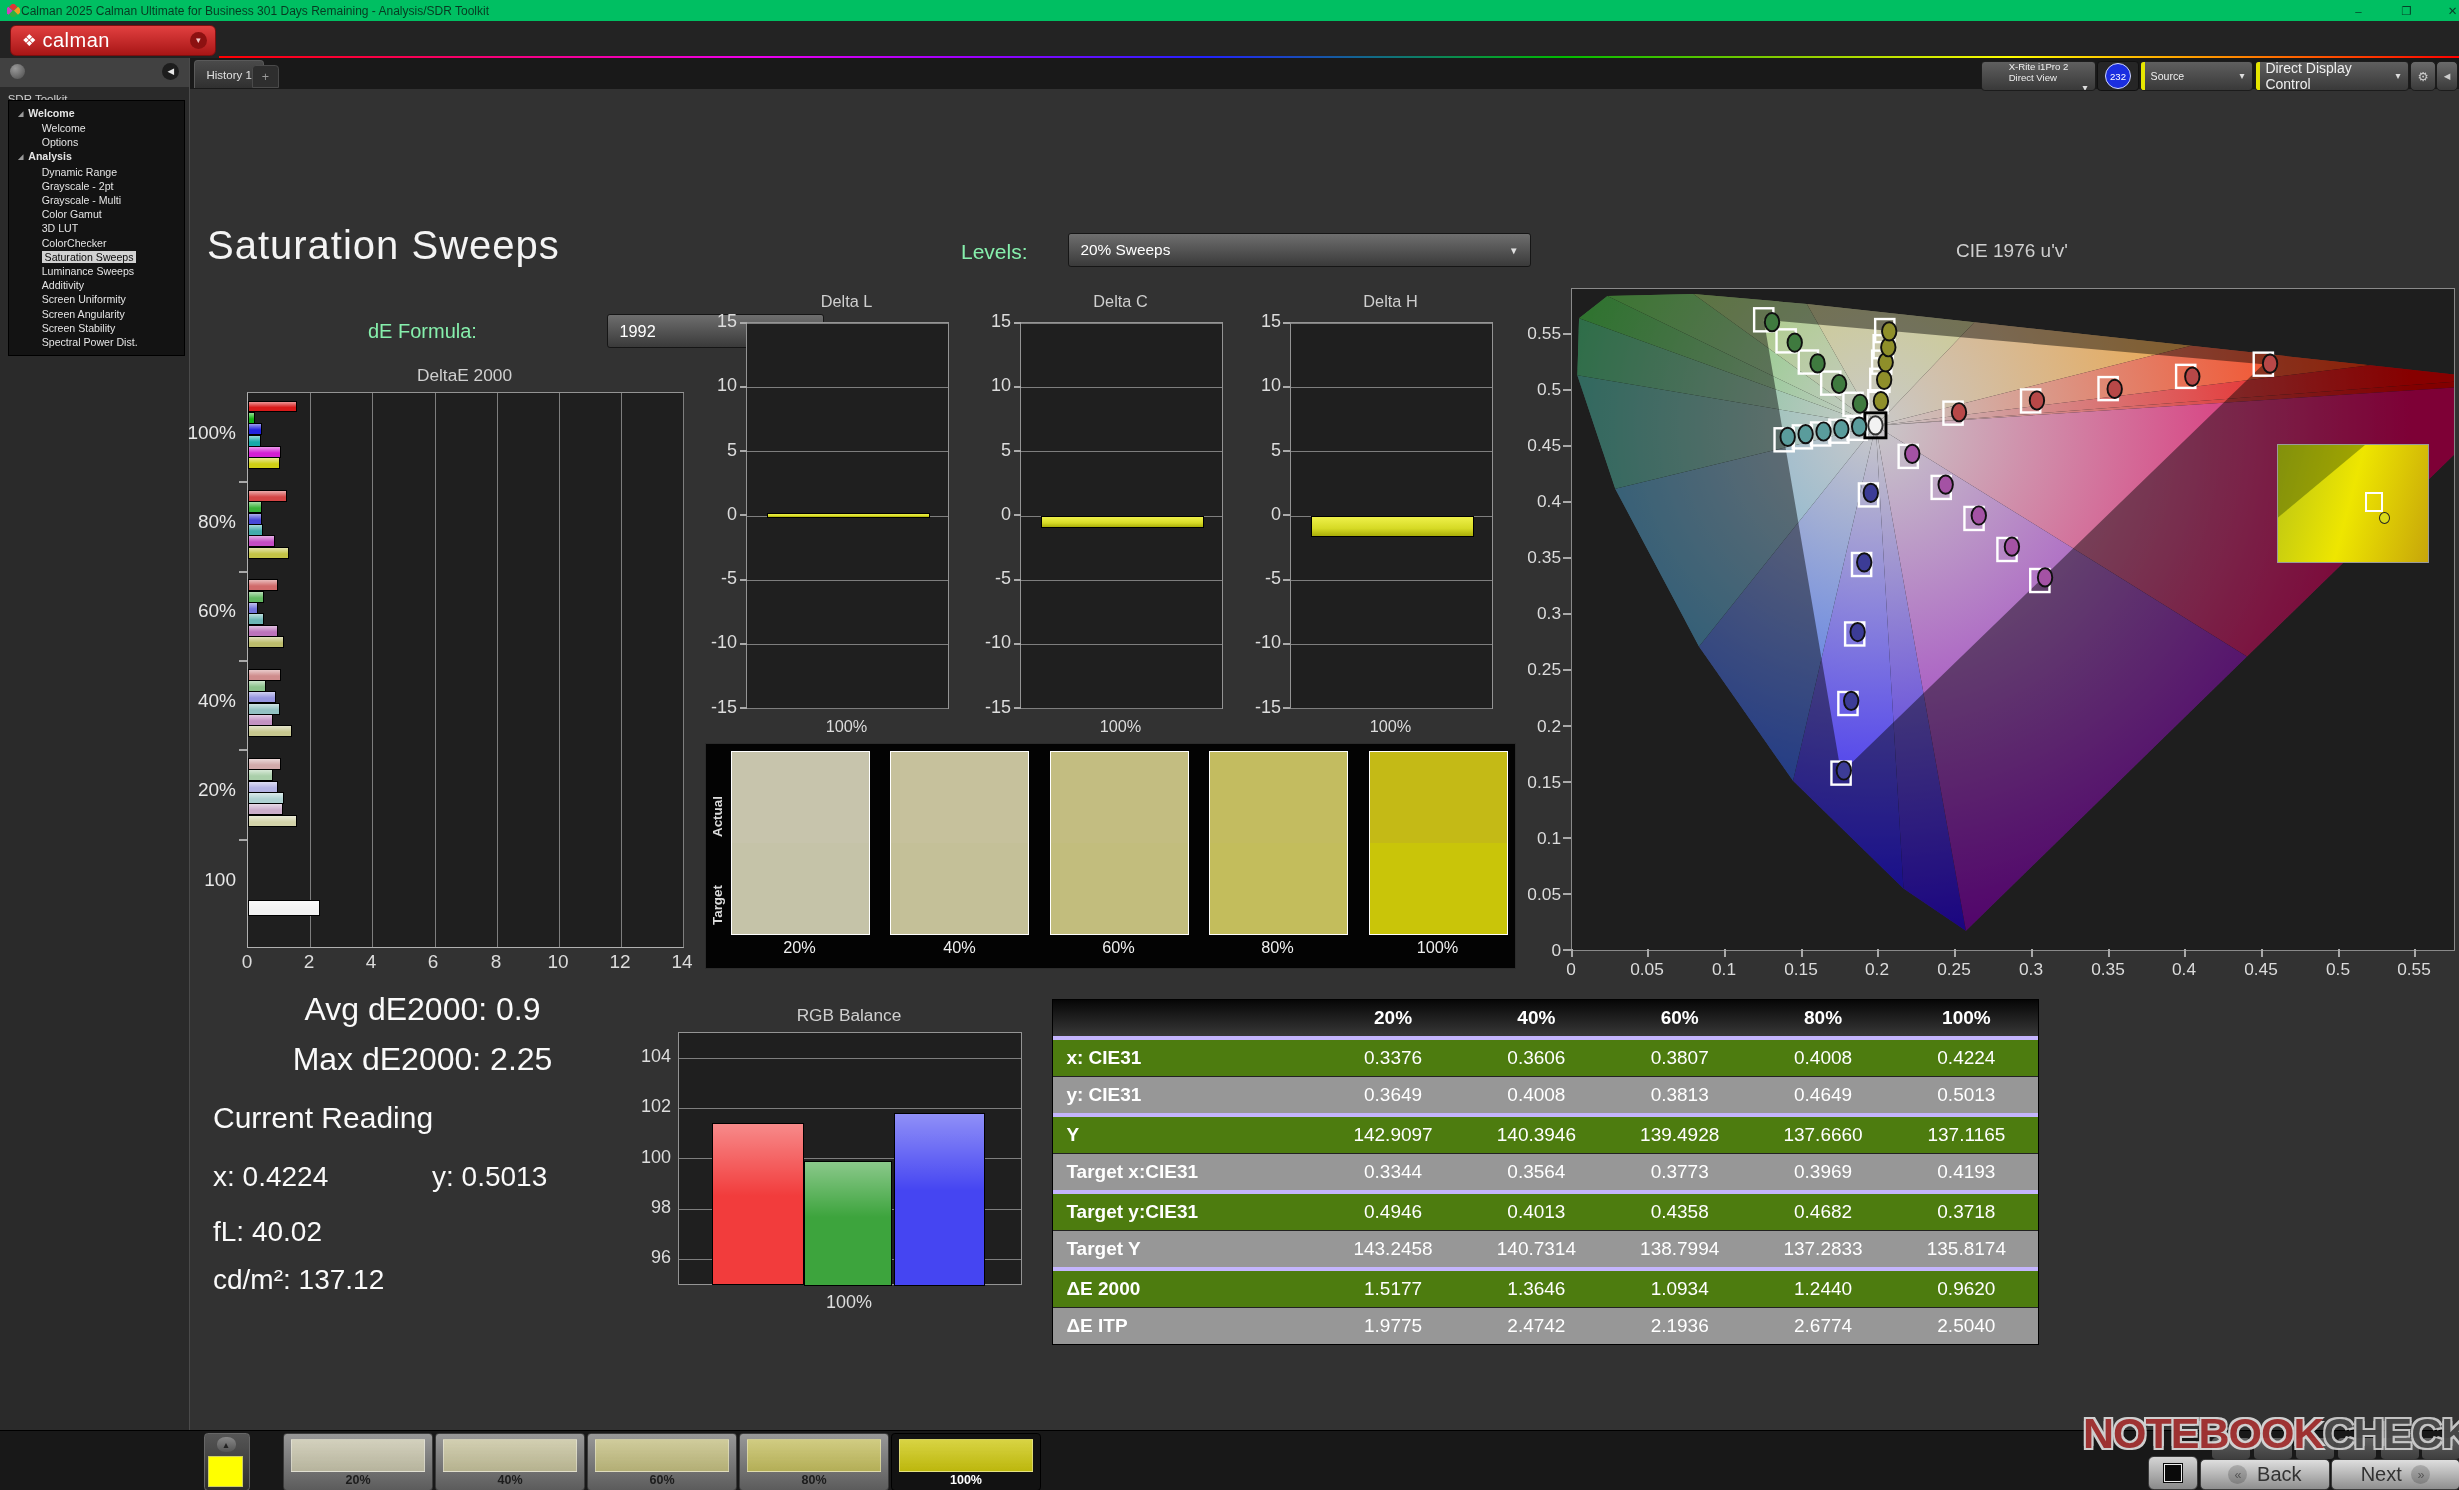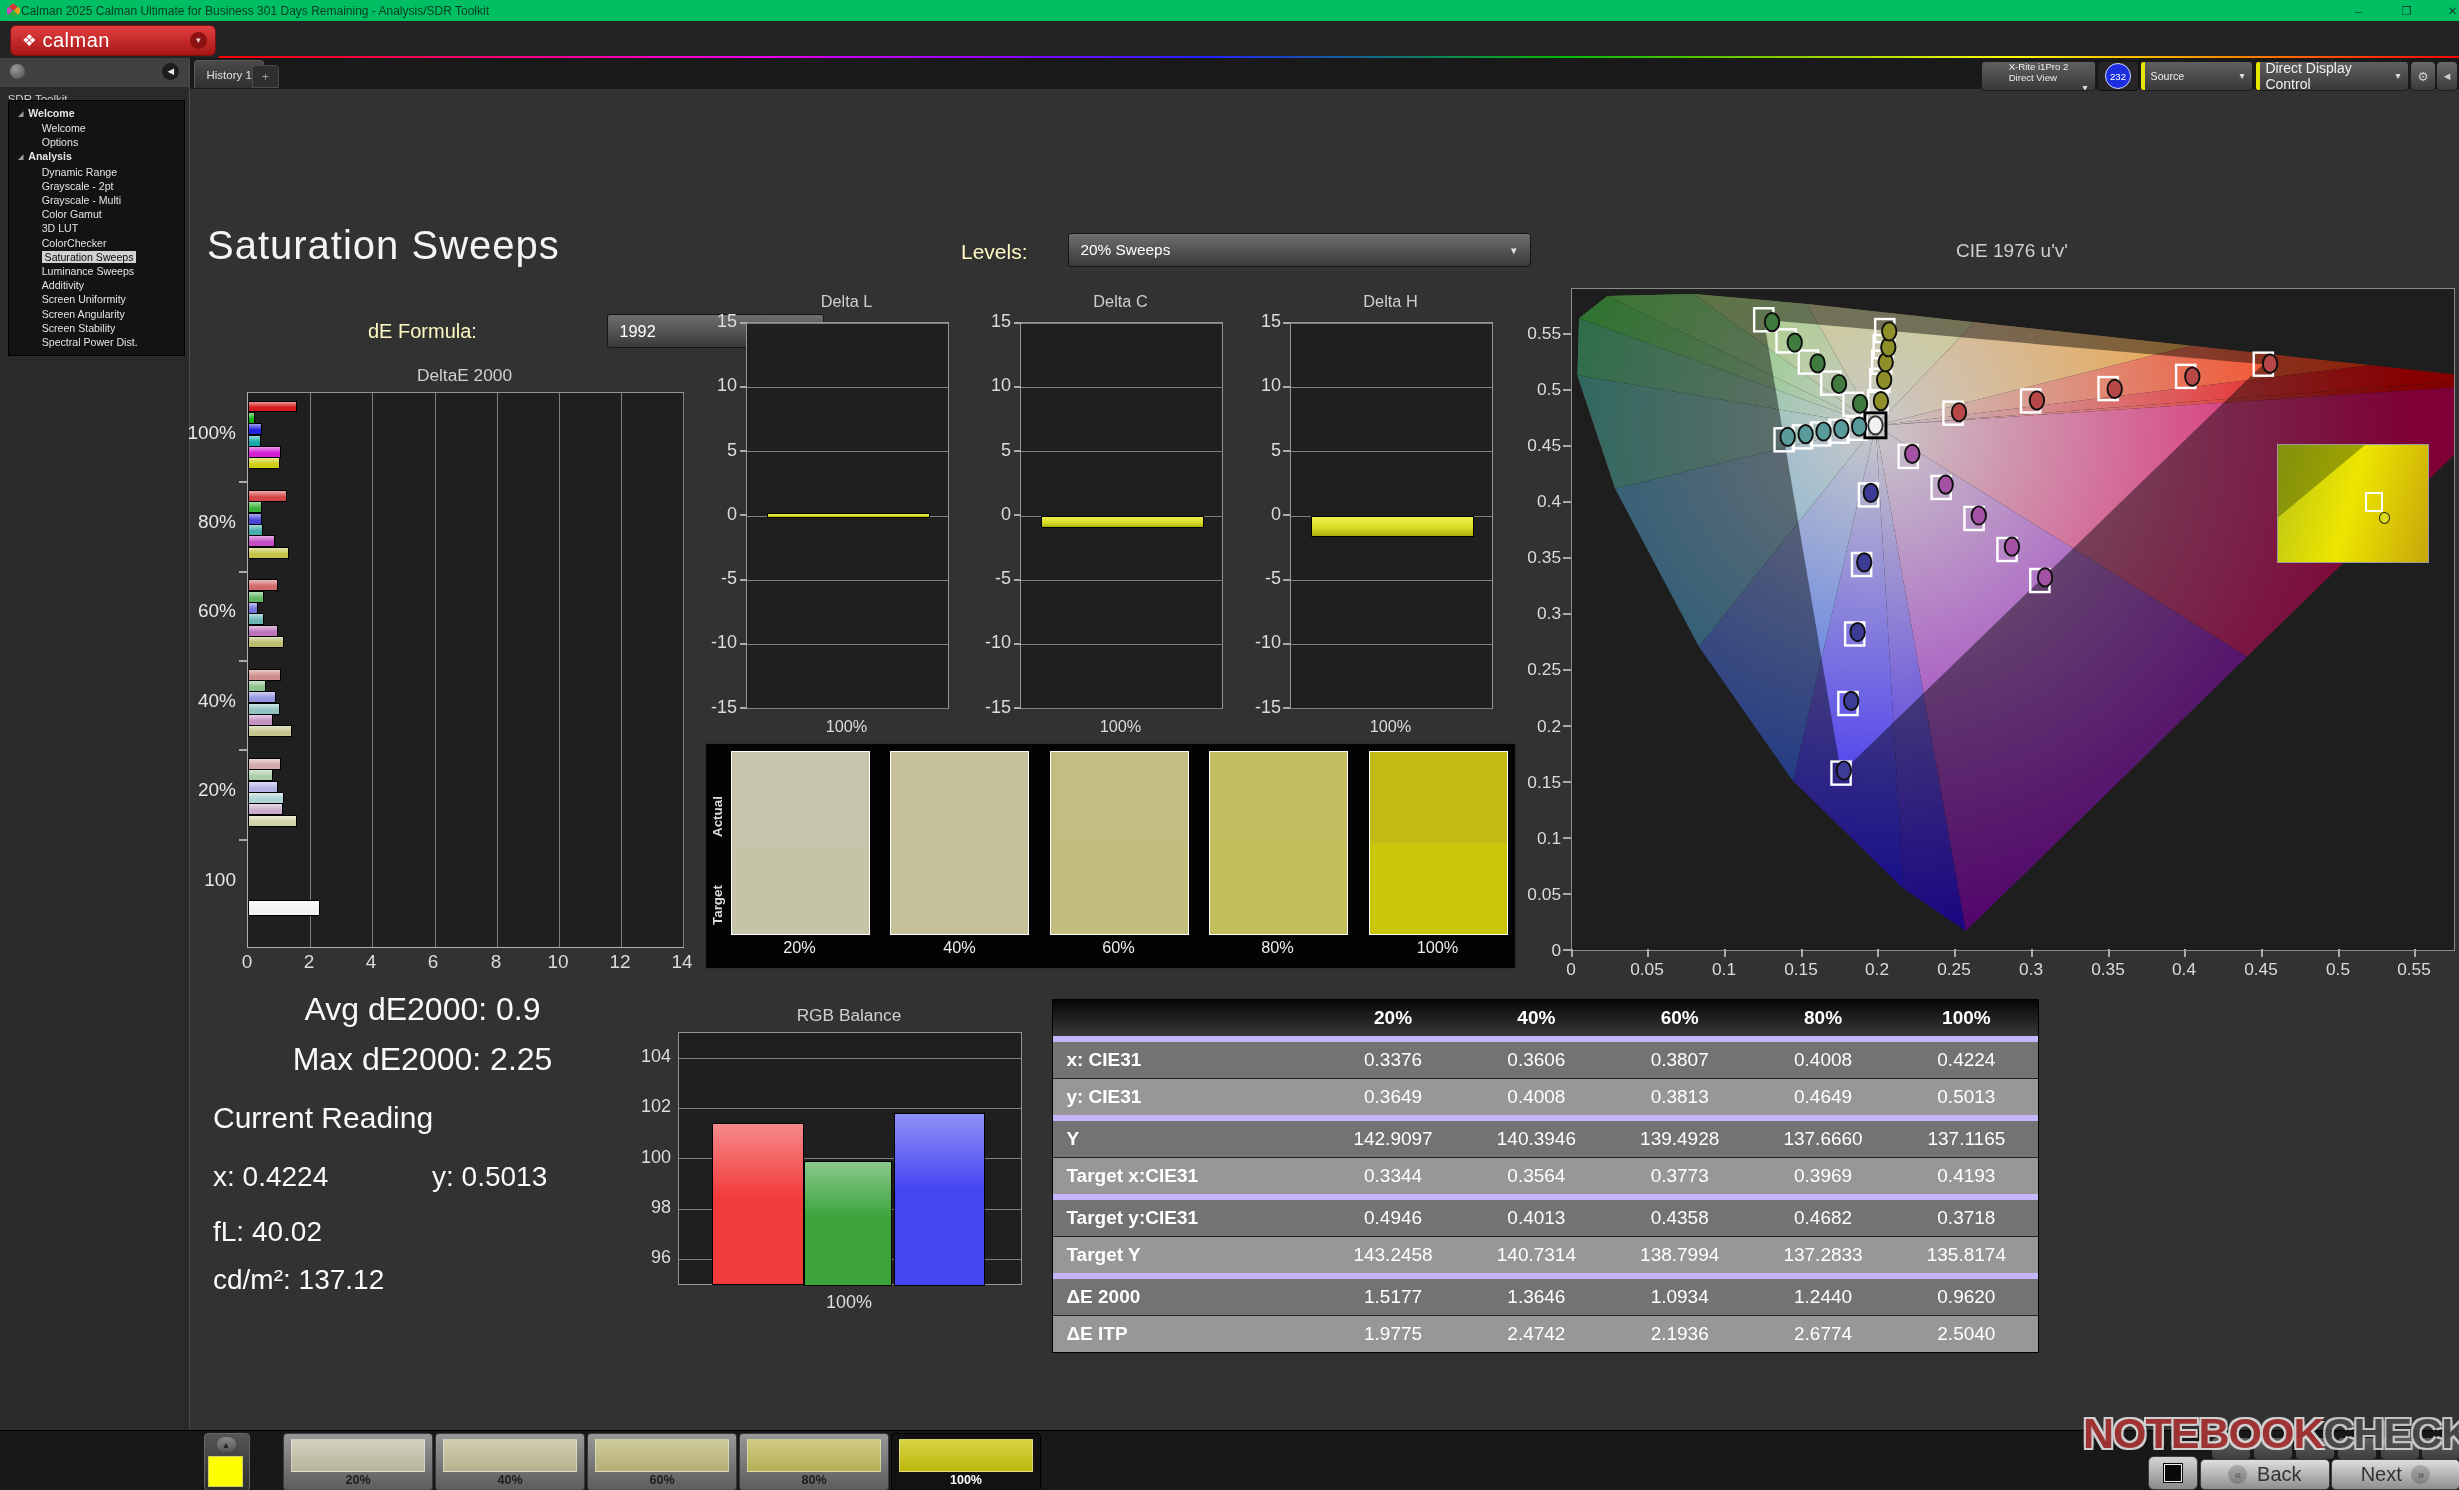--- a/index.html
+++ b/index.html
@@ -42,21 +42,21 @@
   .collbtn{position:absolute;right:9.6px;top:4.8px;width:17.3px;height:17.3px;border-radius:50%;background:#1d1d1d;color:#e8e8e8;
       font-size:8.6px;display:flex;align-items:center;justify-content:center;}
   .sb-title{position:absolute;left:7.7px;top:35px;font-size:11.5px;color:#cfcfcf;}
   .tree{position:absolute;left:7.7px;top:42px;width:175px;background:#131313;border:1px solid #000;padding:4.8px 0 5.8px 0;}
   .treerow{font-size:10.6px;line-height:14.2px;color:#e4e4e4;padding-left:33px;white-space:nowrap;}
   .treerow.grp{padding-left:9.6px;font-weight:bold;}
   .twist{color:#9a9a9a;font-size:6.7px;margin-right:4.8px;vertical-align:1px;}
   .treerow .sel{background:#d2d2d2;color:#0a0a0a;padding:0 2.9px;}
   
   .pagetitle{position:absolute;left:207px;top:223px;font-size:40px;color:#f4f4f4;letter-spacing:1px;}
-  .lbl{position:absolute;color:#fef9c3;}
+  .lbl{position:absolute;color:#86efac;}
   .dd{position:absolute;background:linear-gradient(180deg,#6e6e6e,#3a3a3a);border:1px solid #161616;border-radius:2.9px;
       color:#fff;display:flex;align-items:center;padding:0 11.5px;}
   .dd .ddarrow{margin-left:auto;font-size:9.6px;color:#e0e0e0;}
   
   .plot{position:absolute;background:#1f1f1f;border:1px solid #949494;}
   .charttitle{position:absolute;text-align:center;font-size:16.3px;color:#cfcfcf;}
   .vgrid{position:absolute;top:0;bottom:0;width:1px;background:#7e7e7e;}
   .hgrid{position:absolute;left:0;right:0;height:1px;background:#7e7e7e;}
   .debar{position:absolute;left:0;border:1px solid #000;}
   .degrouplabel{position:absolute;width:67px;text-align:right;font-size:19px;color:#e8e8e8;}
@@ -71,21 +71,21 @@
       writing-mode:vertical-rl;transform:rotate(180deg);}
   .swcol{position:absolute;top:6.7px;width:137px;height:182px;border:1.9px solid #fff;display:flex;flex-direction:column;}
   .swhalf{flex:1;}
   .swlabel{position:absolute;top:194px;width:141px;text-align:center;font-size:16.3px;color:#eee;}
   
   .bigstat{position:absolute;left:221px;width:403px;text-align:center;font-size:32px;color:#fafafa;}
   .statline{position:absolute;font-size:28px;color:#fafafa;}
   
   .trow{display:flex;height:36px;align-items:center;}
   .trow.thead{background:linear-gradient(#060606,#383838);font-weight:bold;}
-  .trow.dark{background:#737373;border-top:6px solid #c4b5fd;}
+  .trow.dark{background:#4d7c0f;border-top:4px solid #c4b5fd;}
   .trow.light{background:#979797;border-top:1px solid #222;}
   .tlabel{width:255px;padding-left:13.4px;font-weight:bold;font-size:19px;color:#fff;}
   .tcell{flex:1;text-align:center;font-size:19px;color:#fff;}
   #datatable{position:absolute;left:1052px;top:999px;width:985px;border:1px solid #000;}
   
   .cieplot{position:absolute;left:1571px;top:288px;width:882px;height:661px;background:#1e1e1e;border:1px solid #8a8a8a;}
   .inset{position:absolute;left:2277px;top:444px;width:150px;height:117px;border:1.9px solid #9a9a9a;
       background:linear-gradient(105deg,#b9c416,#eee600 48%,#c7a60a);}
   .inset .dkz{position:absolute;inset:0;clip-path:polygon(0 0,58% 0,0 62%);background:rgba(55,75,0,.42);}
   .inset .sq{position:absolute;left:58%;top:40%;width:14.4px;height:16.3px;border:2.9px solid #fff;}

